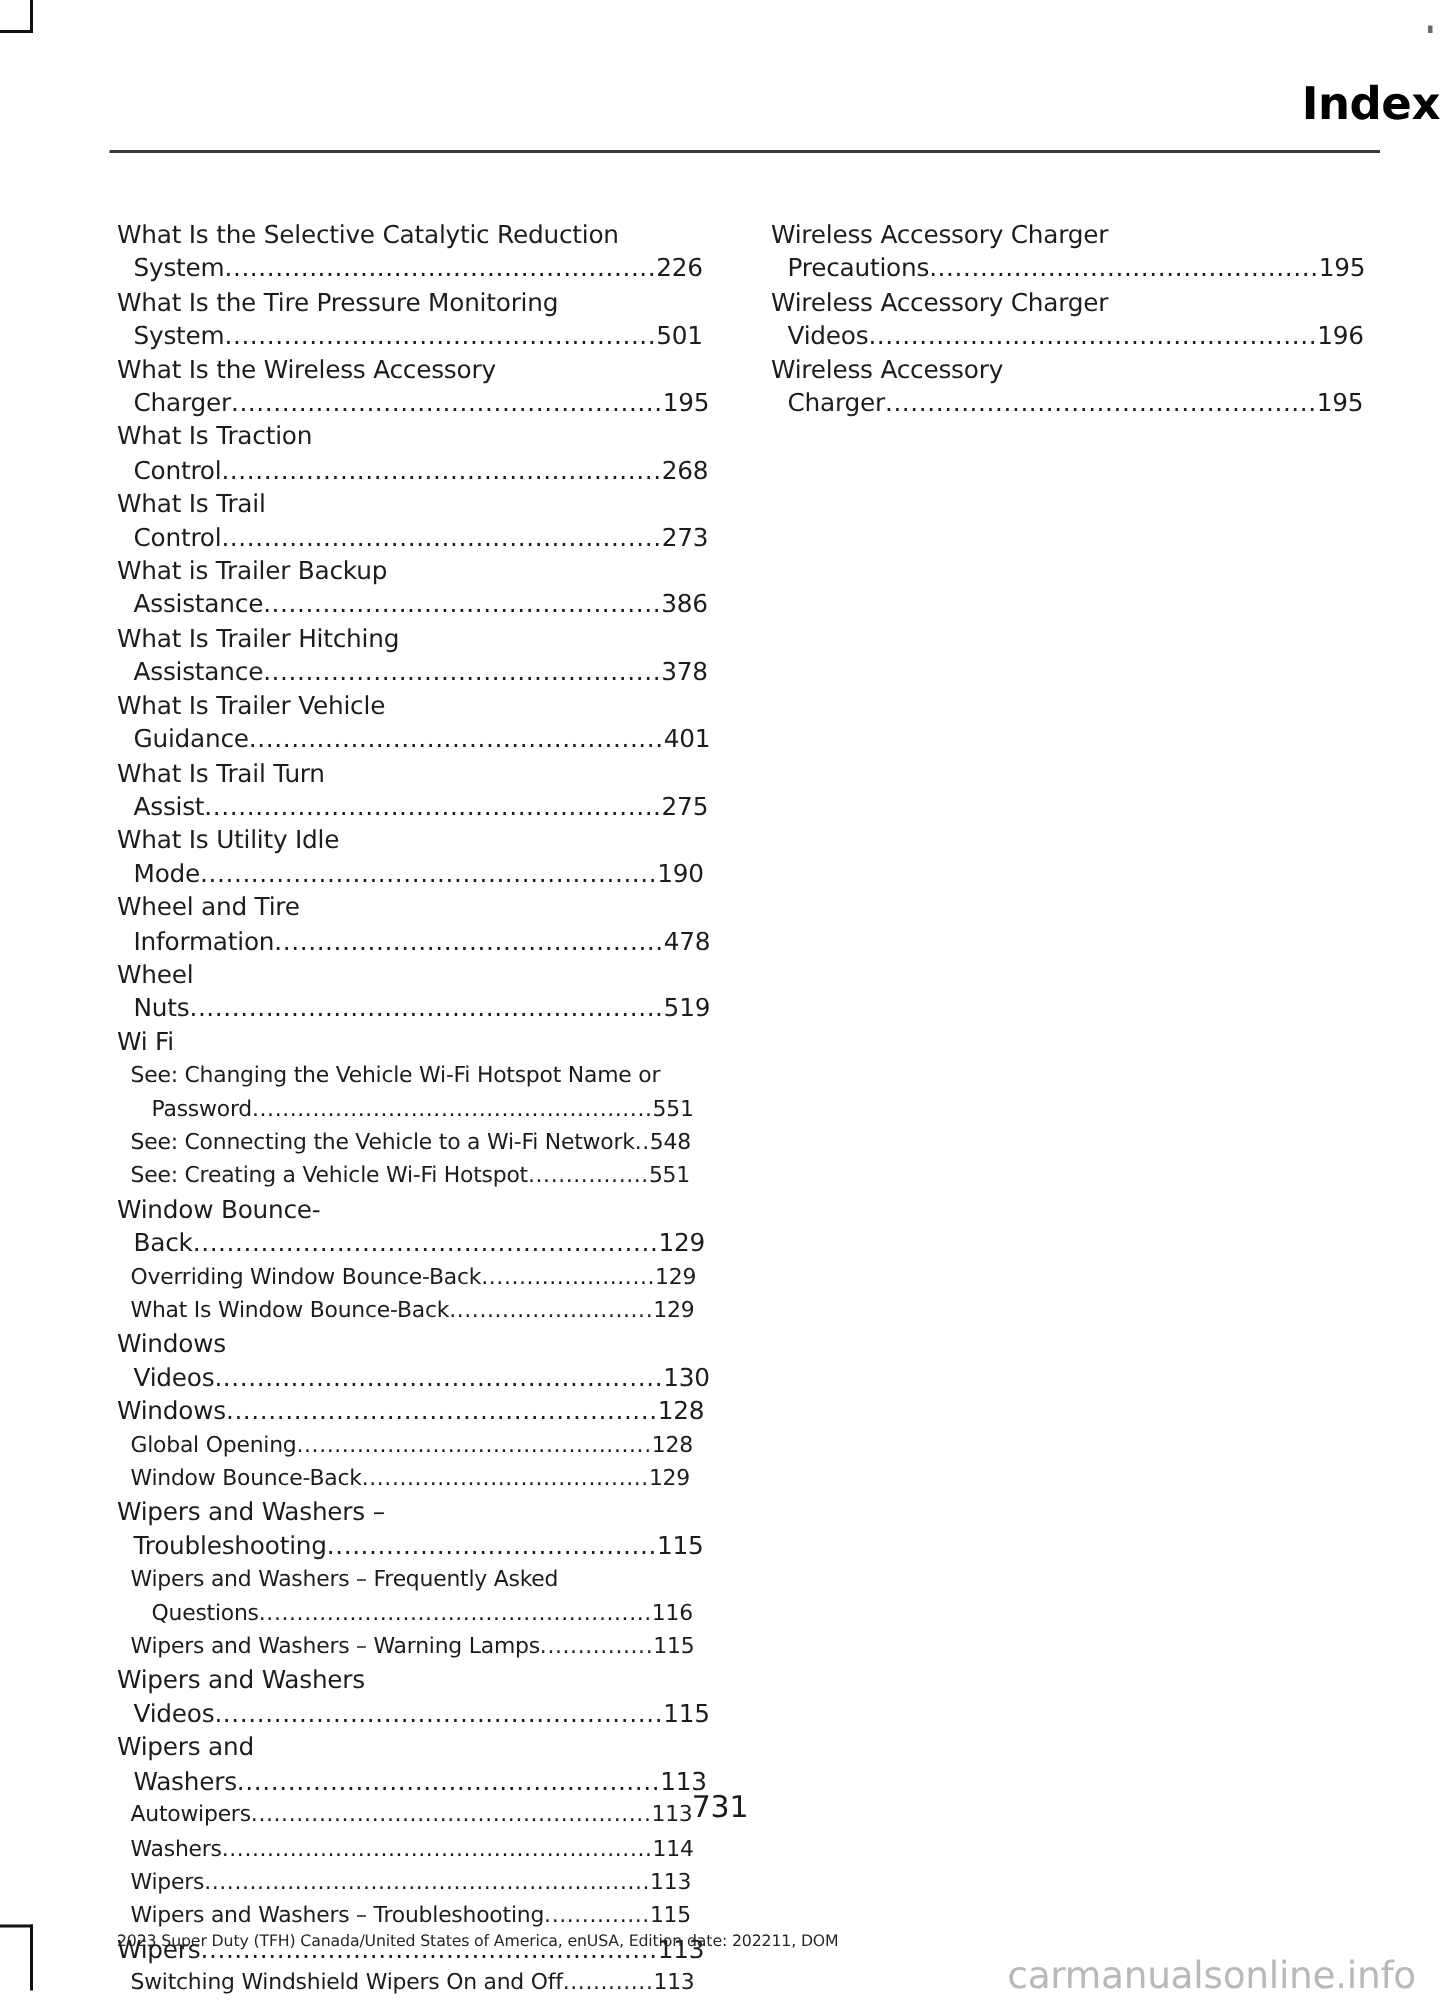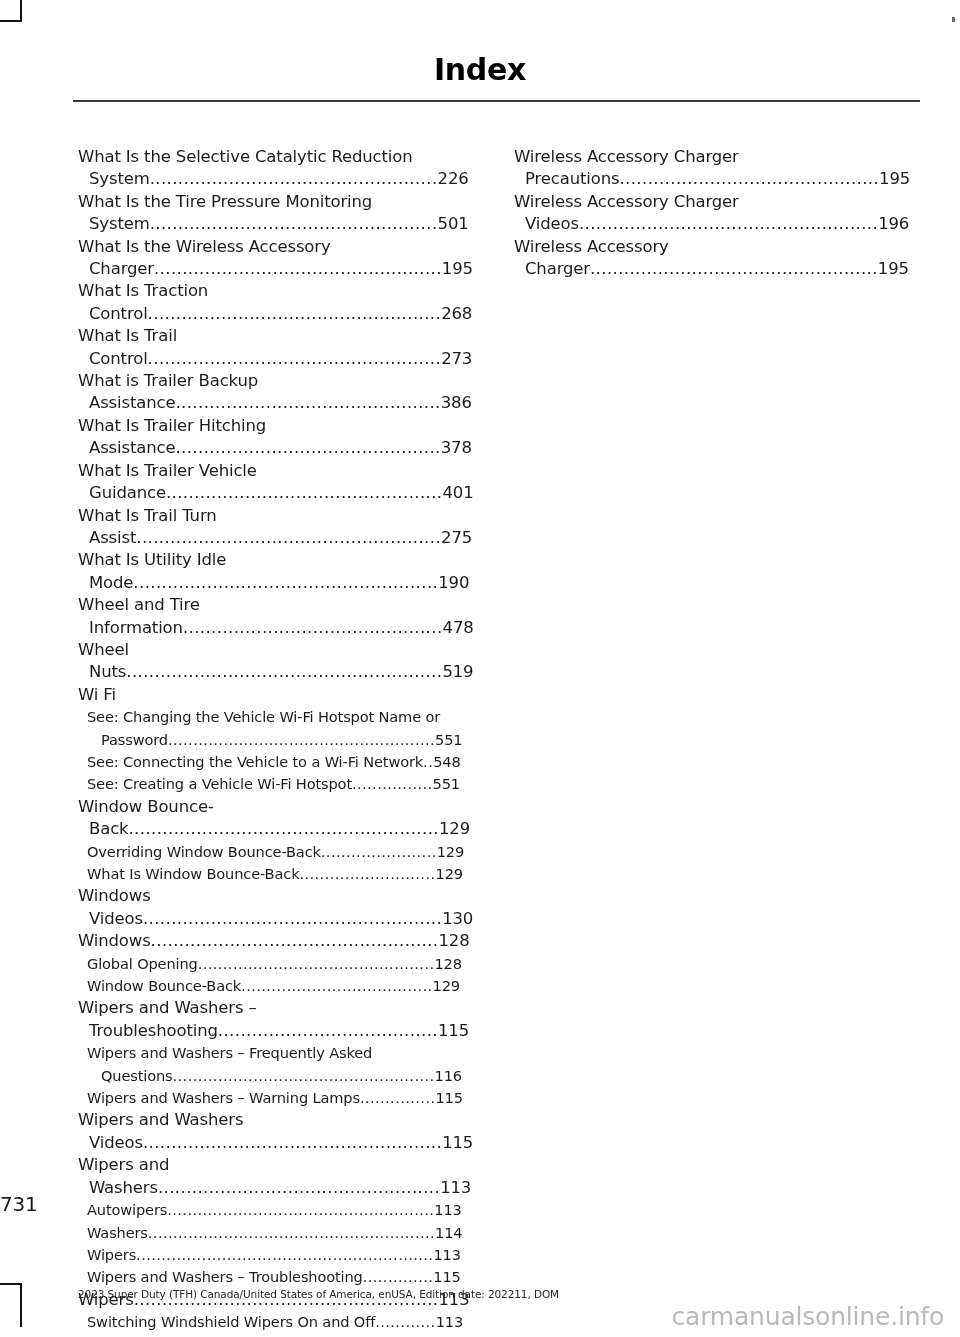--- a/index.html
+++ b/index.html
@@ -39,21 +39,21 @@
     width: 3px; height: 5px;
     background: #6a6a6a;
   }
 
   
   .page-title {
     position: absolute;
     left: 0;
     top: 52px;
     width: 960px;
-    text-align: center;
+    text-align: right;
     font-size: 30px;
     font-weight: bold;
     letter-spacing: -0.3px;
     color: #000;
   }
   .title-rule {
     position: absolute;
     left: 73px;
     top: 100px;
     width: 847px;
@@ -105,20 +105,21 @@
   .pg {
     white-space: nowrap;
   }
 
   
   .folio {
     position: absolute;
     left: 0;
     top: 1192px;
     width: 960px;
+    text-align: center;
     font-size: 20px;
     color: #1c1c1c;
     letter-spacing: -0.2px;
   }
 
   
   .footer-line {
     position: absolute;
     left: 78px;
     top: 1288px;

